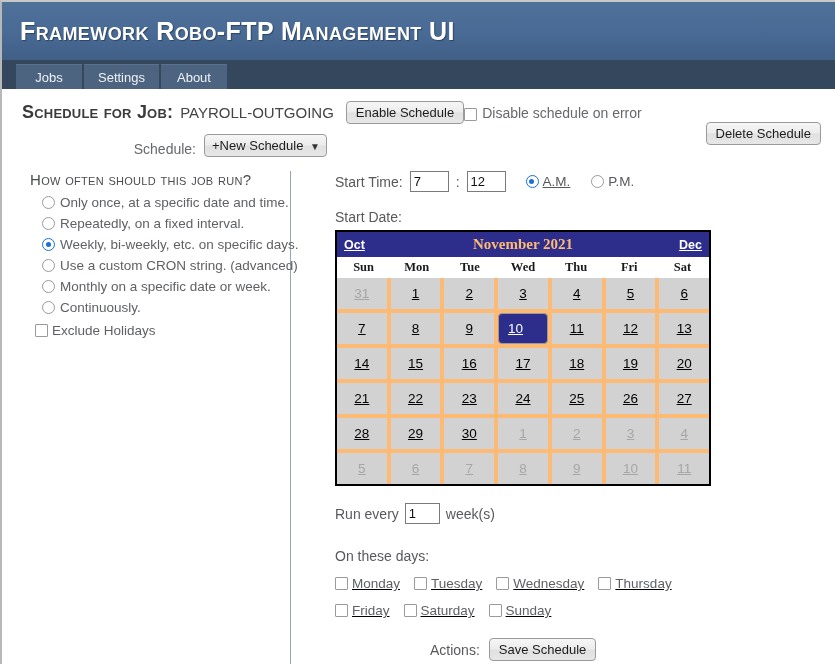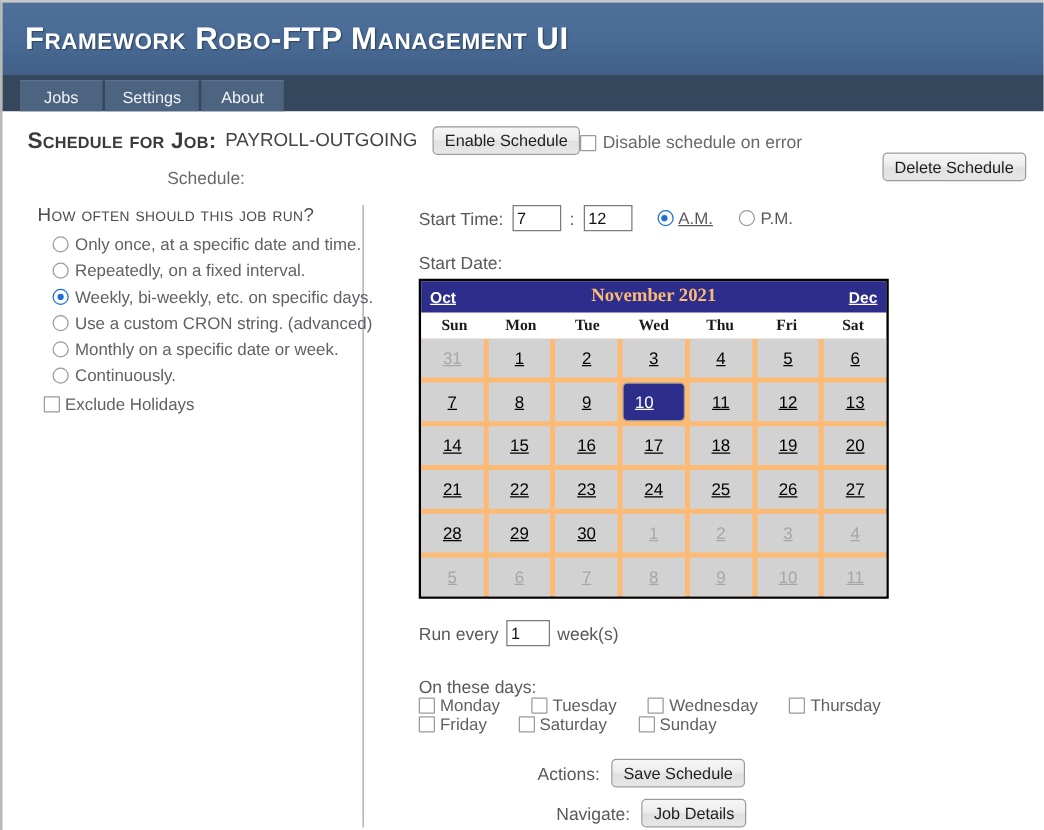--- a/index.html
+++ b/index.html
@@ -290,22 +290,23 @@
     width: 35px; height: 21px;
     border: 1px solid #7b7b7b;
     background: #ffffff;
     font-family: "Liberation Sans", sans-serif;
     font-size: 13px; color: #111;
     padding: 0 3px; outline: none;
   }
   .days-lbl { margin-top: 24px; font-size: 14px; color: #58595c; }
   .days-row {
     display: flex; align-items: center;
-    margin-top: 0;
-    gap: 11px;
+    margin-top: 12px;
+    gap: 0;
+    text-decoration: underline;
   }
   .day-item {
     display: inline-flex; align-items: center; gap: 4px;
     font-size: 13.5px; color: #5f6164;
     margin-right: 14px;
     white-space: nowrap;
     cursor: pointer;
   }
 
   
@@ -351,20 +352,24 @@
       <span class="job-name">PAYROLL-OUTGOING</span>
       <button class="btn" style="margin-left:12px;">Enable Schedule</button>
       <span style="display:inline-flex;align-items:flex-end;gap:5px;cursor:pointer;">
         <span class="chk"></span>
         <span class="lbl-grey">Disable schedule on error</span>
       </span>
     </div>
 
     <div class="row-schedule">
       <span class="lbl-grey" style="width:170px;text-align:right;padding-right:8px;">Schedule:</span>
+      <span class="sel-wrap">
+        <select class="sel" id="sched-select"><option value="+New Schedule">+New Schedule</option></select>
+        <span class="chev">▼</span>
+      </span>
       <button class="btn btn-delete-pos">Delete Schedule</button>
     </div>
 
     <div class="panels">
 
       <div class="left-panel">
         <div class="q-title">How often should this job run?</div>
         <div id="freq-opts">
             <div class="opt">
               <span class="radio"></span>

